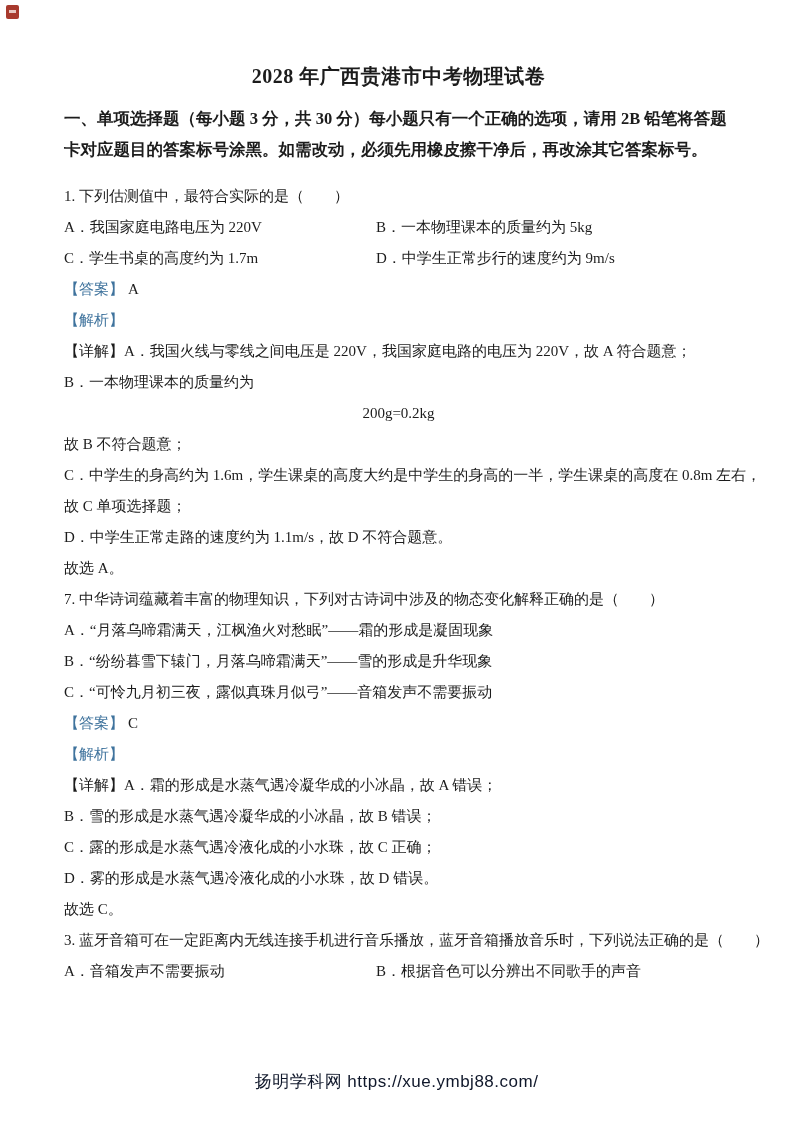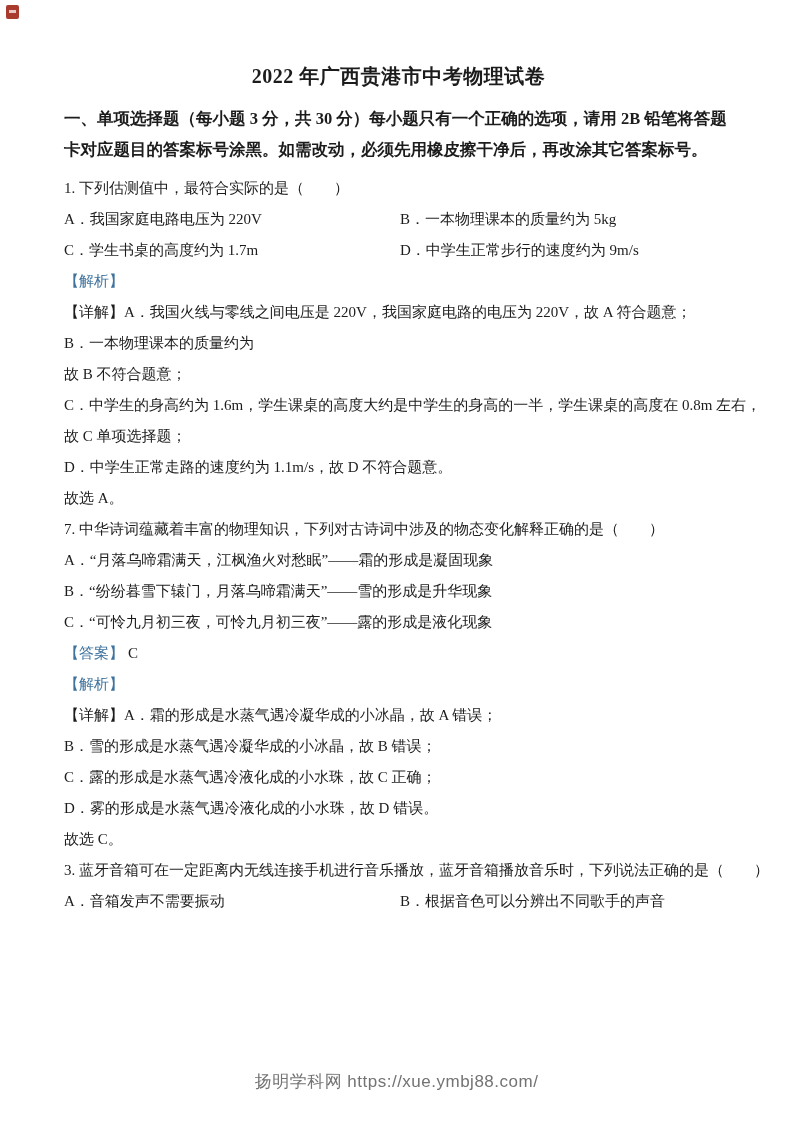--- a/index.html
+++ b/index.html
@@ -20,80 +20,84 @@
     background:#e8c8c2;
   }
   .doc{position:absolute;left:64px;right:60px;top:0;}
   .title{
     margin:62px 0 0 0;
     font-size:20px;line-height:28px;font-weight:bold;
     text-align:center;letter-spacing:0.5px;
   }
   .heading{margin-top:13px;font-weight:bold;font-size:16.5px;}
   .hline{height:31px;line-height:31px;white-space:nowrap;font-family:Liberation Serif, serif;}
-  .lines{margin-top:8px;}
+  .lines{margin-top:16px;}
   .line{
     position:relative;height:31px;line-height:31px;
     font-size:15px;white-space:nowrap;
   }
-  .line .col-b{position:absolute;left:336px;top:0;}
+  .line .col-b{position:absolute;left:312px;top:0;}
   .center{text-align:center;}
   .blue{color:#3f739d;}
   .ansv{margin-left:4px;}
   .footer{
     position:absolute;left:0;right:0;top:1070px;
     text-align:center;
     font-family:"Liberation Sans","DejaVu Sans",sans-serif;
-    font-size:17px;color:#737373;letter-spacing:0.5px;
+    font-size:17px;color:#0f172a;letter-spacing:0.5px;
   }
 </style>
 </head>
 <body>
 
 <div class="page">
 
   <div class="stamp">
     <span class="stamp-inner"></span>
   </div>
 
   <div class="doc">
 
-    <h1 class="title">2022 年广西贵港市中考物理试卷</h1>
+    <h1 class="title">2028 年广西贵港市中考物理试卷</h1>
 
     <div class="heading">
       <div class="hline">一、单项选择题（每小题 3 分，共 30 分）每小题只有一个正确的选项，请用 2B 铅笔将答题</div>
       <div class="hline">卡对应题目的答案标号涂黑。如需改动，必须先用橡皮擦干净后，再改涂其它答案标号。</div>
     </div>
 
     <div class="lines">
 
       <div class="line">1. 下列估测值中，最符合实际的是（　　）</div>
       <div class="line">
         <span class="col-a">A．我国家庭电路电压为 220V</span>
         <span class="col-b">B．一本物理课本的质量约为 5kg</span>
       </div>
       <div class="line">
         <span class="col-a">C．学生书桌的高度约为 1.7m</span>
         <span class="col-b">D．中学生正常步行的速度约为 9m/s</span>
       </div>
       <div class="line">
+        <span class="blue">【答案】</span><span class="ansv">A</span>
+      </div>
+      <div class="line">
         <span class="blue">【解析】</span>
       </div>
       <div class="line">【详解】A．我国火线与零线之间电压是 220V，我国家庭电路的电压为 220V，故 A 符合题意；</div>
       <div class="line">B．一本物理课本的质量约为</div>
+      <div class="line center">200g=0.2kg</div>
       <div class="line">故 B 不符合题意；</div>
       <div class="line">C．中学生的身高约为 1.6m，学生课桌的高度大约是中学生的身高的一半，学生课桌的高度在 0.8m 左右，</div>
       <div class="line">故 C 单项选择题；</div>
       <div class="line">D．中学生正常走路的速度约为 1.1m/s，故 D 不符合题意。</div>
       <div class="line">故选 A。</div>
 
       <div class="line">7. 中华诗词蕴藏着丰富的物理知识，下列对古诗词中涉及的物态变化解释正确的是（　　）</div>
       <div class="line">A．“月落乌啼霜满天，江枫渔火对愁眠”——霜的形成是凝固现象</div>
       <div class="line">B．“纷纷暮雪下辕门，月落乌啼霜满天”——雪的形成是升华现象</div>
-      <div class="line">C．“可怜九月初三夜，可怜九月初三夜”——露的形成是液化现象</div>
+      <div class="line">C．“可怜九月初三夜，露似真珠月似弓”——音箱发声不需要振动</div>
       <div class="line">
         <span class="blue">【答案】</span><span class="ansv">C</span>
       </div>
       <div class="line">
         <span class="blue">【解析】</span>
       </div>
       <div class="line">【详解】A．霜的形成是水蒸气遇冷凝华成的小冰晶，故 A 错误；</div>
       <div class="line">B．雪的形成是水蒸气遇冷凝华成的小冰晶，故 B 错误；</div>
       <div class="line">C．露的形成是水蒸气遇冷液化成的小水珠，故 C 正确；</div>
       <div class="line">D．雾的形成是水蒸气遇冷液化成的小水珠，故 D 错误。</div>

